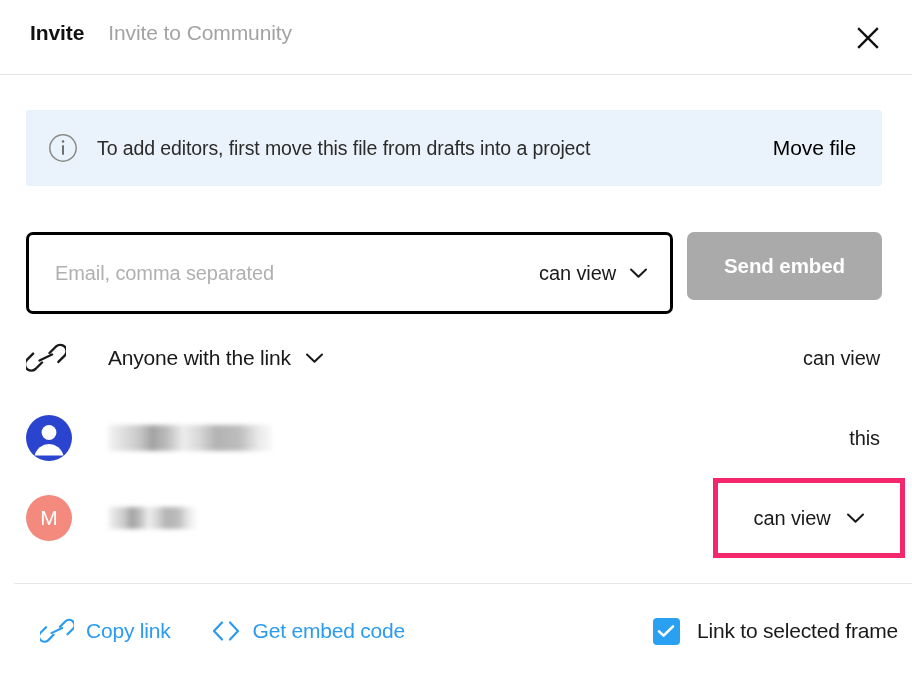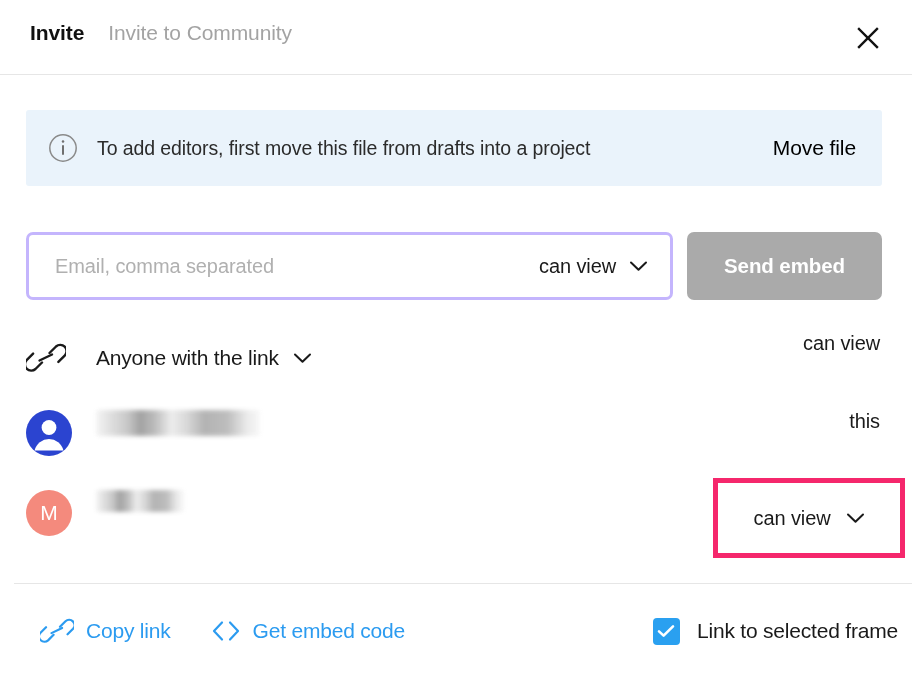--- a/index.html
+++ b/index.html
@@ -100,22 +100,22 @@
     position: absolute;
     left: 26px;
     top: 232px;
     width: 856px;
     height: 68px;
   }
   .email-box {
     position: absolute;
     left: 0; top: 0;
     width: 647px;
-    height: 68px;
-    border: 3px solid #c4b5fd;
+    height: 82px;
+    border: 3px solid #000000;
     border-radius: 7px;
     background: #ffffff;
     box-sizing: border-box;
     display: flex;
     align-items: center;
   }
   .email-input {
     border: 0;
     outline: none;
     background: transparent;
@@ -160,20 +160,22 @@
     letter-spacing: -0.1px;
     cursor: default;
   }
 
   
   .row {
     position: absolute;
     left: 26px;
     width: 856px;
     display: flex;
+    align-items: center;
+    gap: 12px;
   }
   .row-link   { top: 332px; height: 52px; }
   .row-user-1 { top: 410px; height: 56px; }
   .row-user-2 { top: 490px; height: 56px; }
 
   .link-icon-wrap {
     width: 44px;
     flex: 0 0 44px;
     display: flex;
     align-items: center;

